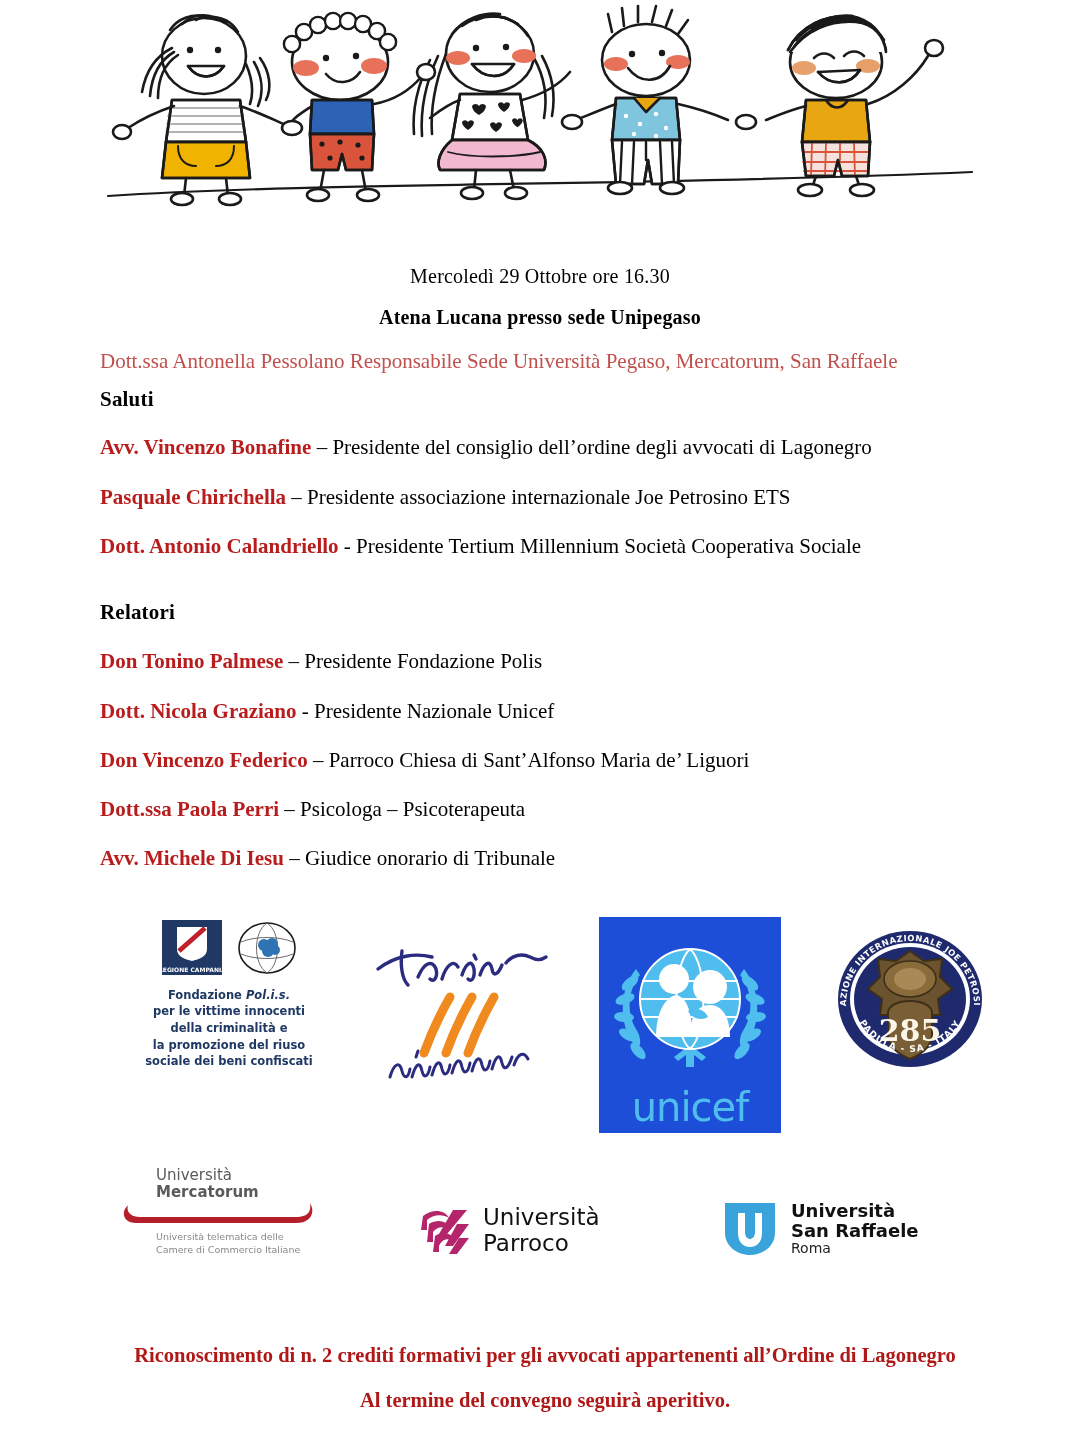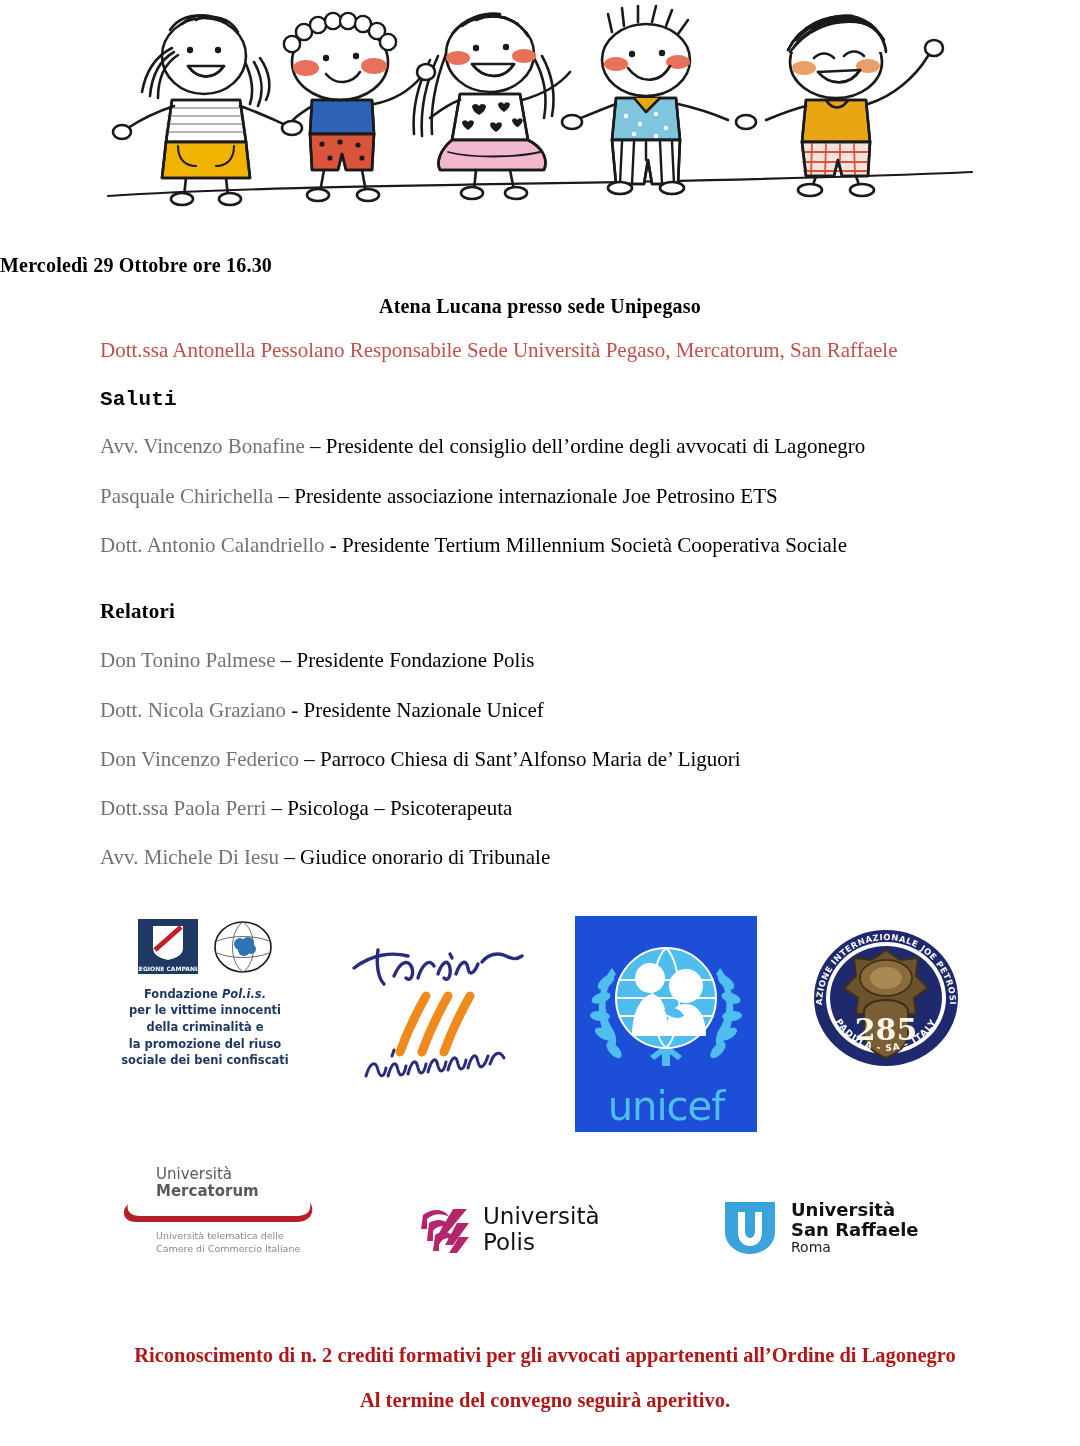--- a/index.html
+++ b/index.html
@@ -23,57 +23,58 @@
     text-align:center;
     color:#B01818;
     font-family:"DejaVu Sans", sans-serif;
     font-size:38px;
     font-weight:400;
     letter-spacing:.2px;
     margin:28px 0 0 0;
     line-height:1.15;
   }
   .subtitle{
-    text-align:left;
-    font-weight:bold;
+    text-align:center;
+    font-weight:normal;
     font-size:20px;
-    margin-top:14px;
+    margin-top:25px;
     letter-spacing:.2px;
   }
   .subtitle2{
     text-align:center;
     font-weight:bold;
     font-size:20px;
     margin-top:18px;
     letter-spacing:.2px;
   }
 
   
   .body-block{padding:0 96px 0 100px;margin-top:18px;}
   .sec-head{
     font-weight:bold;font-size:21px;margin:0 0 6px 0;letter-spacing:.2px;
   }
-  .sec-head.spaced{margin-top:24px;font-family:Liberation Mono, monospace;}
+  .sec-head.spaced{margin-top:12px;}
   .sec-head.relatori{margin-top:40px;margin-bottom:23px;}
   .intro-line{
     color:#C0504D;font-size:21px;margin:0 0 0 0;line-height:1.35;
   }
   .person{
     font-size:21px;margin:22px 0 0 0;line-height:1.3;
   }
-  .person .nm{color:#737373;}
+  .person .nm{color:#b91c1c;font-weight:bold;}
   .person .rl{color:#000;}
 
   
   .logos1{
     margin-top:44px;
     display:flex;
     align-items:flex-start;
     padding-left:100px;
     gap:0;
+    margin-left:24px;
   }
   .logo-cell{display:flex;flex-direction:column;align-items:center;justify-content:flex-start;}
   .polis{width:210px;}
   .polis-marks{display:flex;align-items:center;justify-content:center;gap:14px;height:62px;}
   .polis-text{
     margin-top:8px;
     font-family:"DejaVu Sans", sans-serif;
     font-size:11.5px;font-weight:bold;color:#1F3864;
     text-align:center;line-height:1.45;
   }
@@ -580,21 +581,21 @@
           <path d="M4 10 C 14 2, 26 4, 30 12 C 24 8, 14 8, 8 14 L 8 24 L 2 24 Z"></path>
           <path d="M10 18 C 20 12, 30 16, 32 24 C 26 20, 18 20, 14 26 L 14 36 L 8 36 Z"></path>
           <path d="M16 30 C 26 24, 34 28, 36 36 C 30 32, 24 32, 20 40 L 20 46 L 14 46 Z"></path>
           <path d="M34 4 L 48 4 L 28 28 L 20 28 Z"></path>
           <path d="M38 18 L 50 18 L 34 40 L 26 40 Z"></path>
           <path d="M40 32 L 50 32 L 38 48 L 30 48 Z"></path>
         </g>
       </svg>
       <div class="uni-word">
         <div>Università</div>
-        <div>Polis</div>
+        <div>Parroco</div>
       </div>
     </div>
 
     <div class="sanraf">
       <svg width="54" height="56" viewBox="0 0 54 56">
         <path d="M2 2 H52 V32 C52 45, 40 54, 27 54 C 14 54, 2 45, 2 32 Z" fill="#3AA3DC"></path>
         <path d="M15 12 H22 V31 C22 36, 25 38, 27 38 C 29 38, 32 36, 32 31 V12 H39 V32 C39 42, 33 46, 27 46 C 21 46, 15 42, 15 32 Z" fill="#ffffff"></path>
       </svg>
       <div class="uni-word">
         <div>Università</div>

